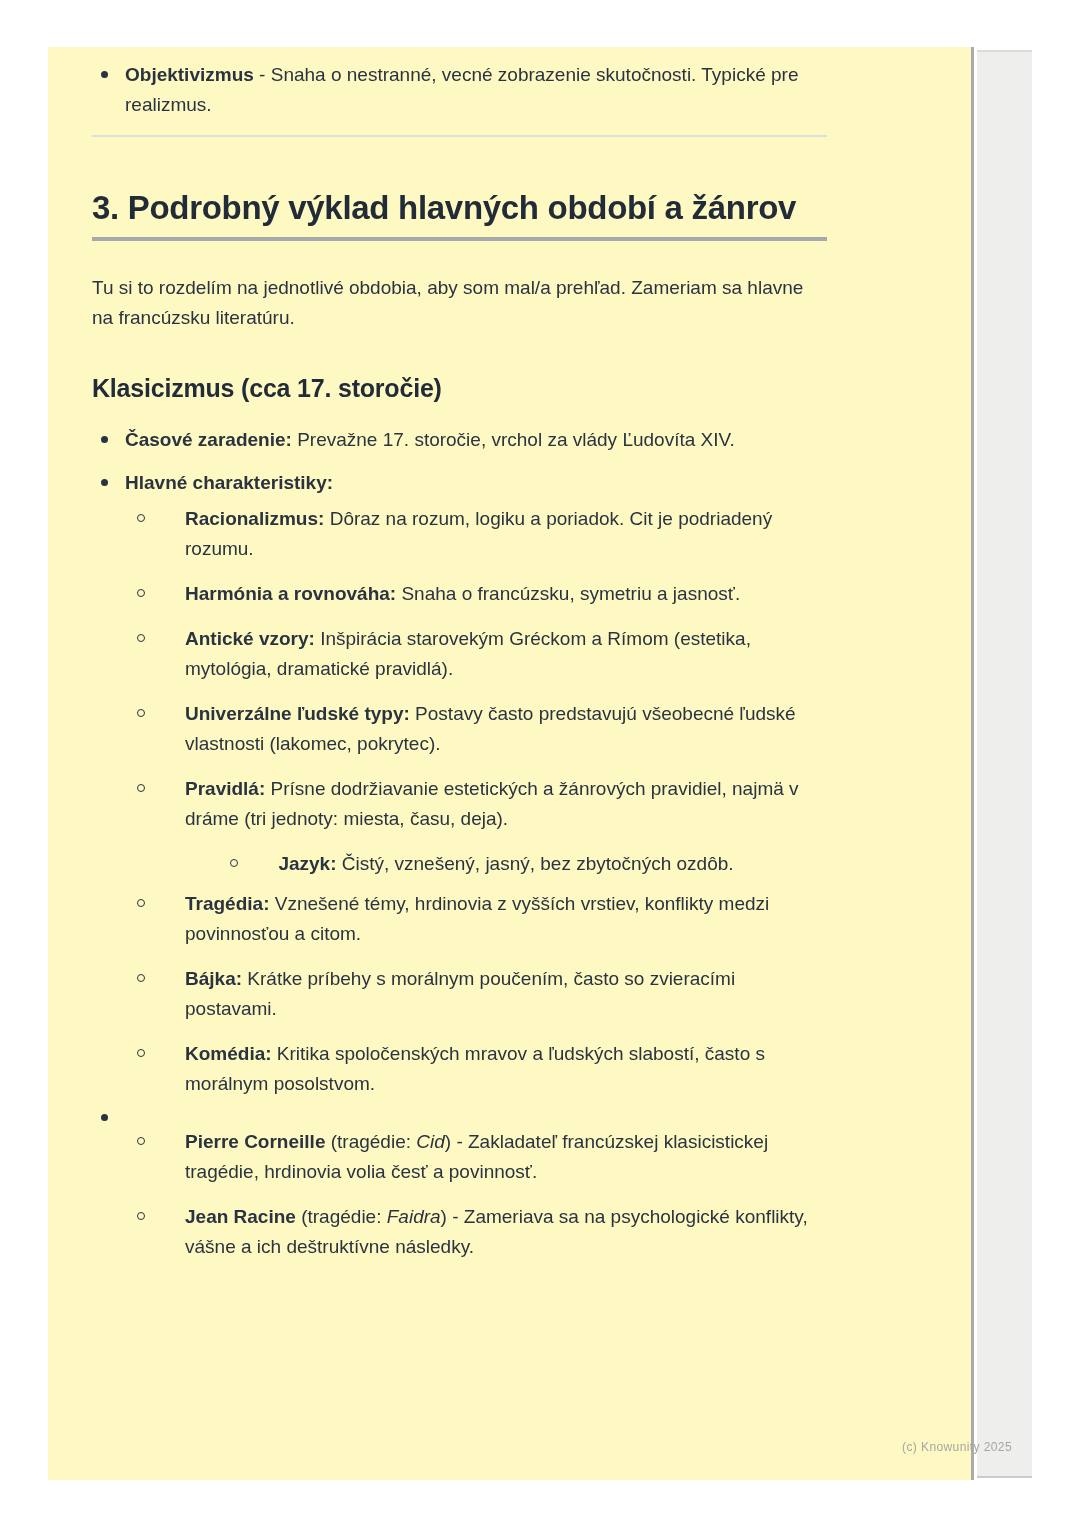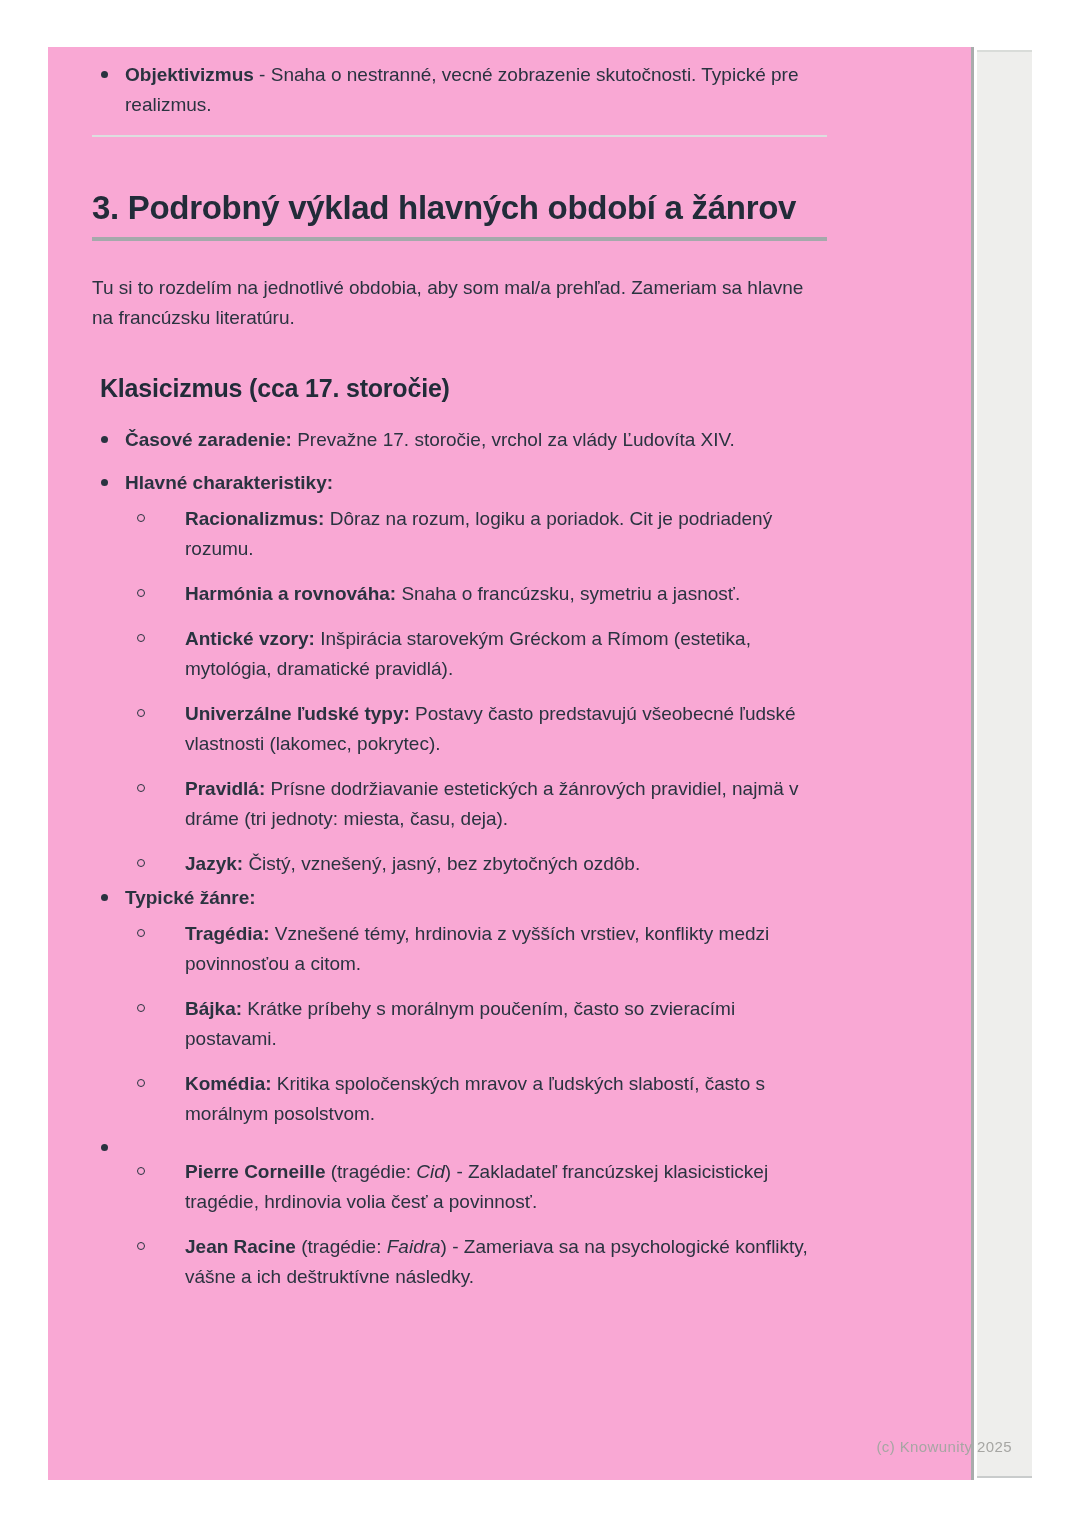--- a/index.html
+++ b/index.html
@@ -9,21 +9,21 @@
     background: #ffffff;
     font-family: "Liberation Sans", sans-serif;
     color: #2a3340;
     overflow: hidden;
     position: relative;
   }
   .page {
     position: absolute;
     left: 48px; top: 47px;
     width: 926px; height: 1433px;
-    background: #f9a8d4;
+    background: #fef9c3;
     border-right: 3px solid #a9acac;
   }
   .band {
     position: absolute;
     left: 977px; top: 50px;
     width: 55px; height: 1428px;
     background: #eeeeec;
     border-top: 2px solid #d9dcd9;
     border-bottom: 2px solid #c9cccc;
   }
@@ -45,47 +45,47 @@
   .dot {
     display: block; width: 7px; height: 7px;
     border-radius: 50%; background: #2a3340; margin-top: 11px;
   }
   .circle {
     display: block; width: 8px; height: 8px;
     border-radius: 50%; border: 1.6px solid #2a3340; margin-top: 10px;
     background: transparent;
   }
   .sub { padding-top: 6px; padding-left: 33px; }
-  .sub .li2:last-child { margin-bottom: 4px; }
+  .sub .li2:last-child { margin-bottom: 4px; justify-content: center; }
 
   hr { border: none; margin: 0; width: 735px; }
   .div1 { height: 2px; background: #dcdfdf; margin-top: 15px; }
   .div2 { height: 4px; background: #a5a9ab; margin-top: 4px; }
 
   h1 {
     margin: 46px 0 0;
     font-size: 33px; line-height: 50px;
     font-weight: 700; color: #222c39;
     letter-spacing: -0.3px;
     width: 735px;
   }
   .intro { margin-top: 32px; width: 735px; }
   h2 {
-    margin: 38px 8px 0;
+    margin: 38px 0 0;
     font-size: 25px; line-height: 34px;
     font-weight: 700; color: #222c39;
     letter-spacing: -0.2px;
   }
   .list { margin-top: 20px; width: 735px; }
   .toplist { width: 735px; }
 
   .watermark {
     position: absolute;
     top: 1437px; right: 68px;
-    font-size: 15px; line-height: 20px;
+    font-size: 12px; line-height: 20px;
     color: #a6a6a3;
     letter-spacing: 0.4px;
   }
 </style>
 </head>
 <body>
 
 <div class="page">
   <div class="content">
 
@@ -157,26 +157,20 @@
           <li class="li2">
             <span class="m2">
                 <span class="circle"></span>
               </span>
             <p class="it"><b>Jazyk:</b><span> Čistý, vznešený, jasný, bez zbytočných ozdôb.</span></p>
           </li>
         </ul>
       </li>
 
       <li>
-        <div class="li1" style="margin-bottom:0">
-          <span class="m1">
-              <span class="dot"></span>
-            </span>
-          <p class="it"><b>Typické žánre:</b></p>
-        </div>
         <ul class="sub">
           <li class="li2">
             <span class="m2">
                 <span class="circle"></span>
               </span>
             <p class="it"><b>Tragédia:</b><span> Vznešené témy, hrdinovia z vyšších vrstiev, konflikty medzi povinnosťou a citom.</span></p>
           </li>
           <li class="li2">
             <span class="m2">
                 <span class="circle"></span>

